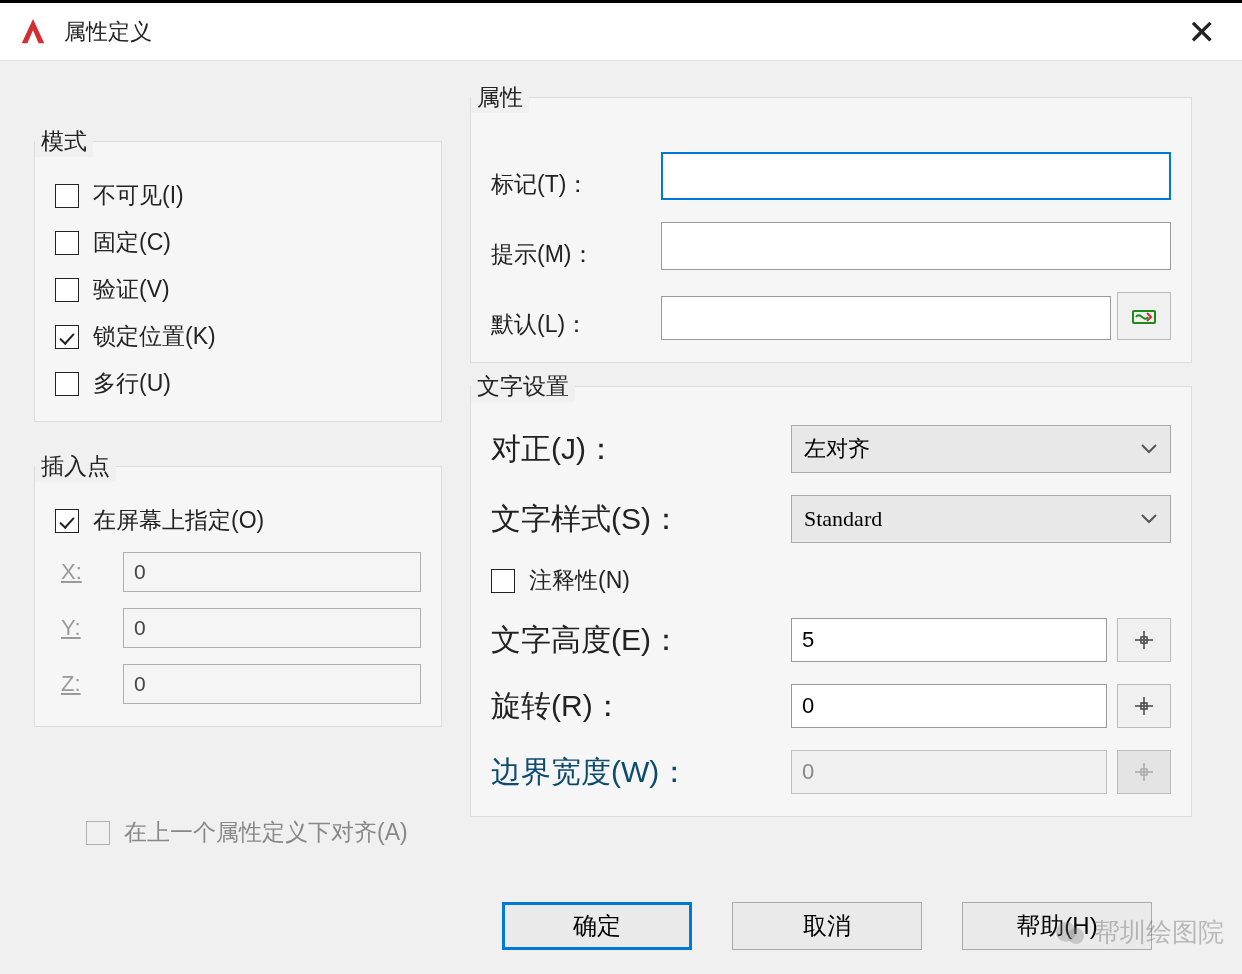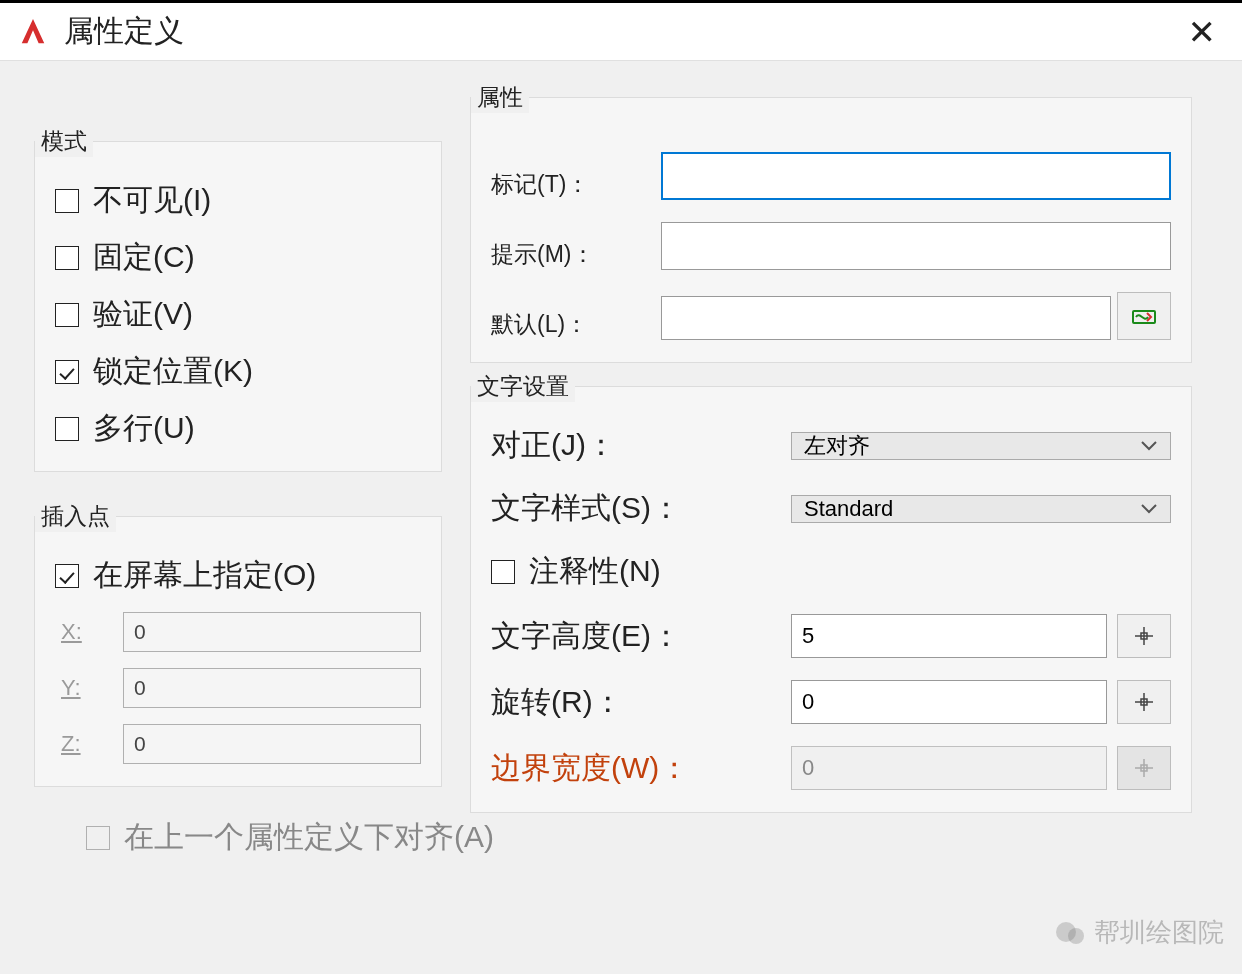--- a/index.html
+++ b/index.html
@@ -32,21 +32,21 @@
     cursor: pointer;
     color: #222;
     padding: 0 8px;
   }
   .app-logo {
     width: 30px;
     height: 30px;
     margin-right: 16px;
   }
   .title-text {
-    font-size: 30px;
+    font-size: 22px;
     color: #222;
     text-align: center;
   }
   .content {
     padding: 36px 34px 20px 34px;
     display: flex;
     flex-wrap: wrap;
     gap: 28px;
   }
   .group-box {
@@ -92,21 +92,21 @@
     content: '';
     position: absolute;
     left: 4px;
     top: 7px;
     width: 12px;
     height: 6px;
     border-left: 2.5px solid #222;
     border-bottom: 2.5px solid #222;
     transform: rotate(-48deg);
   }
-  .chk-label { font-size: 30px; color: #222; }
+  .chk-label { font-size: 23px; color: #222; }
   .chk-label.disabled { color: #888; }
 
   .coord-row {
     display: flex;
     align-items: center;
     margin-bottom: 16px;
     padding-left: 6px;
   }
   .coord-row:last-child { margin-bottom: 0; }
   .coord-label {
@@ -164,31 +164,32 @@
     display: flex;
     align-items: center;
     margin-bottom: 22px;
   }
   .text-row:last-child { margin-bottom: 0; }
   .text-label {
     width: 300px;
     font-size: 30px;
     color: #222;
   }
-  .text-label.disabled { color: #c2410c; }
+  .text-label.disabled { color: #0c4a6e; }
   .select-box {
     flex: 1;
-    height: 28px;
+    height: 48px;
     border: 1px solid #aaa;
     background: #e8e8e8;
     display: flex;
     align-items: center;
     padding: 0 12px;
     font-size: 22px;
     cursor: pointer;
+    font-family: Liberation Serif, serif;
   }
   .select-box .arrow {
     margin-left: auto;
   }
   .num-input {
     flex: 1;
     height: 44px;
     border: 1px solid #999;
     background: #fff;
     padding: 0 10px;
@@ -400,20 +401,25 @@
         </div>
       </div>
     </div>
   </div>
 
   <div class="align-row" style="position:absolute; left:60px; top:804px;">
     <span class="chk disabled"></span>
     <span class="chk-label disabled"><span>在上一个属性定义下对齐(A)</span></span>
   </div>
 
+  <div class="bottom-buttons">
+    <div class="btn primary">确定</div>
+    <div class="btn">取消</div>
+    <div class="btn">帮助(H)</div>
+  </div>
 
   <div class="watermark">
     <svg width="34" height="34" viewBox="0 0 34 34">
         <circle cx="12" cy="16" r="10" fill="rgba(120,120,120,0.3)"></circle>
         <circle cx="22" cy="20" r="8" fill="rgba(120,120,120,0.3)"></circle>
       </svg>
     <span>帮圳绘图院</span>
   </div>
 </div>
 

